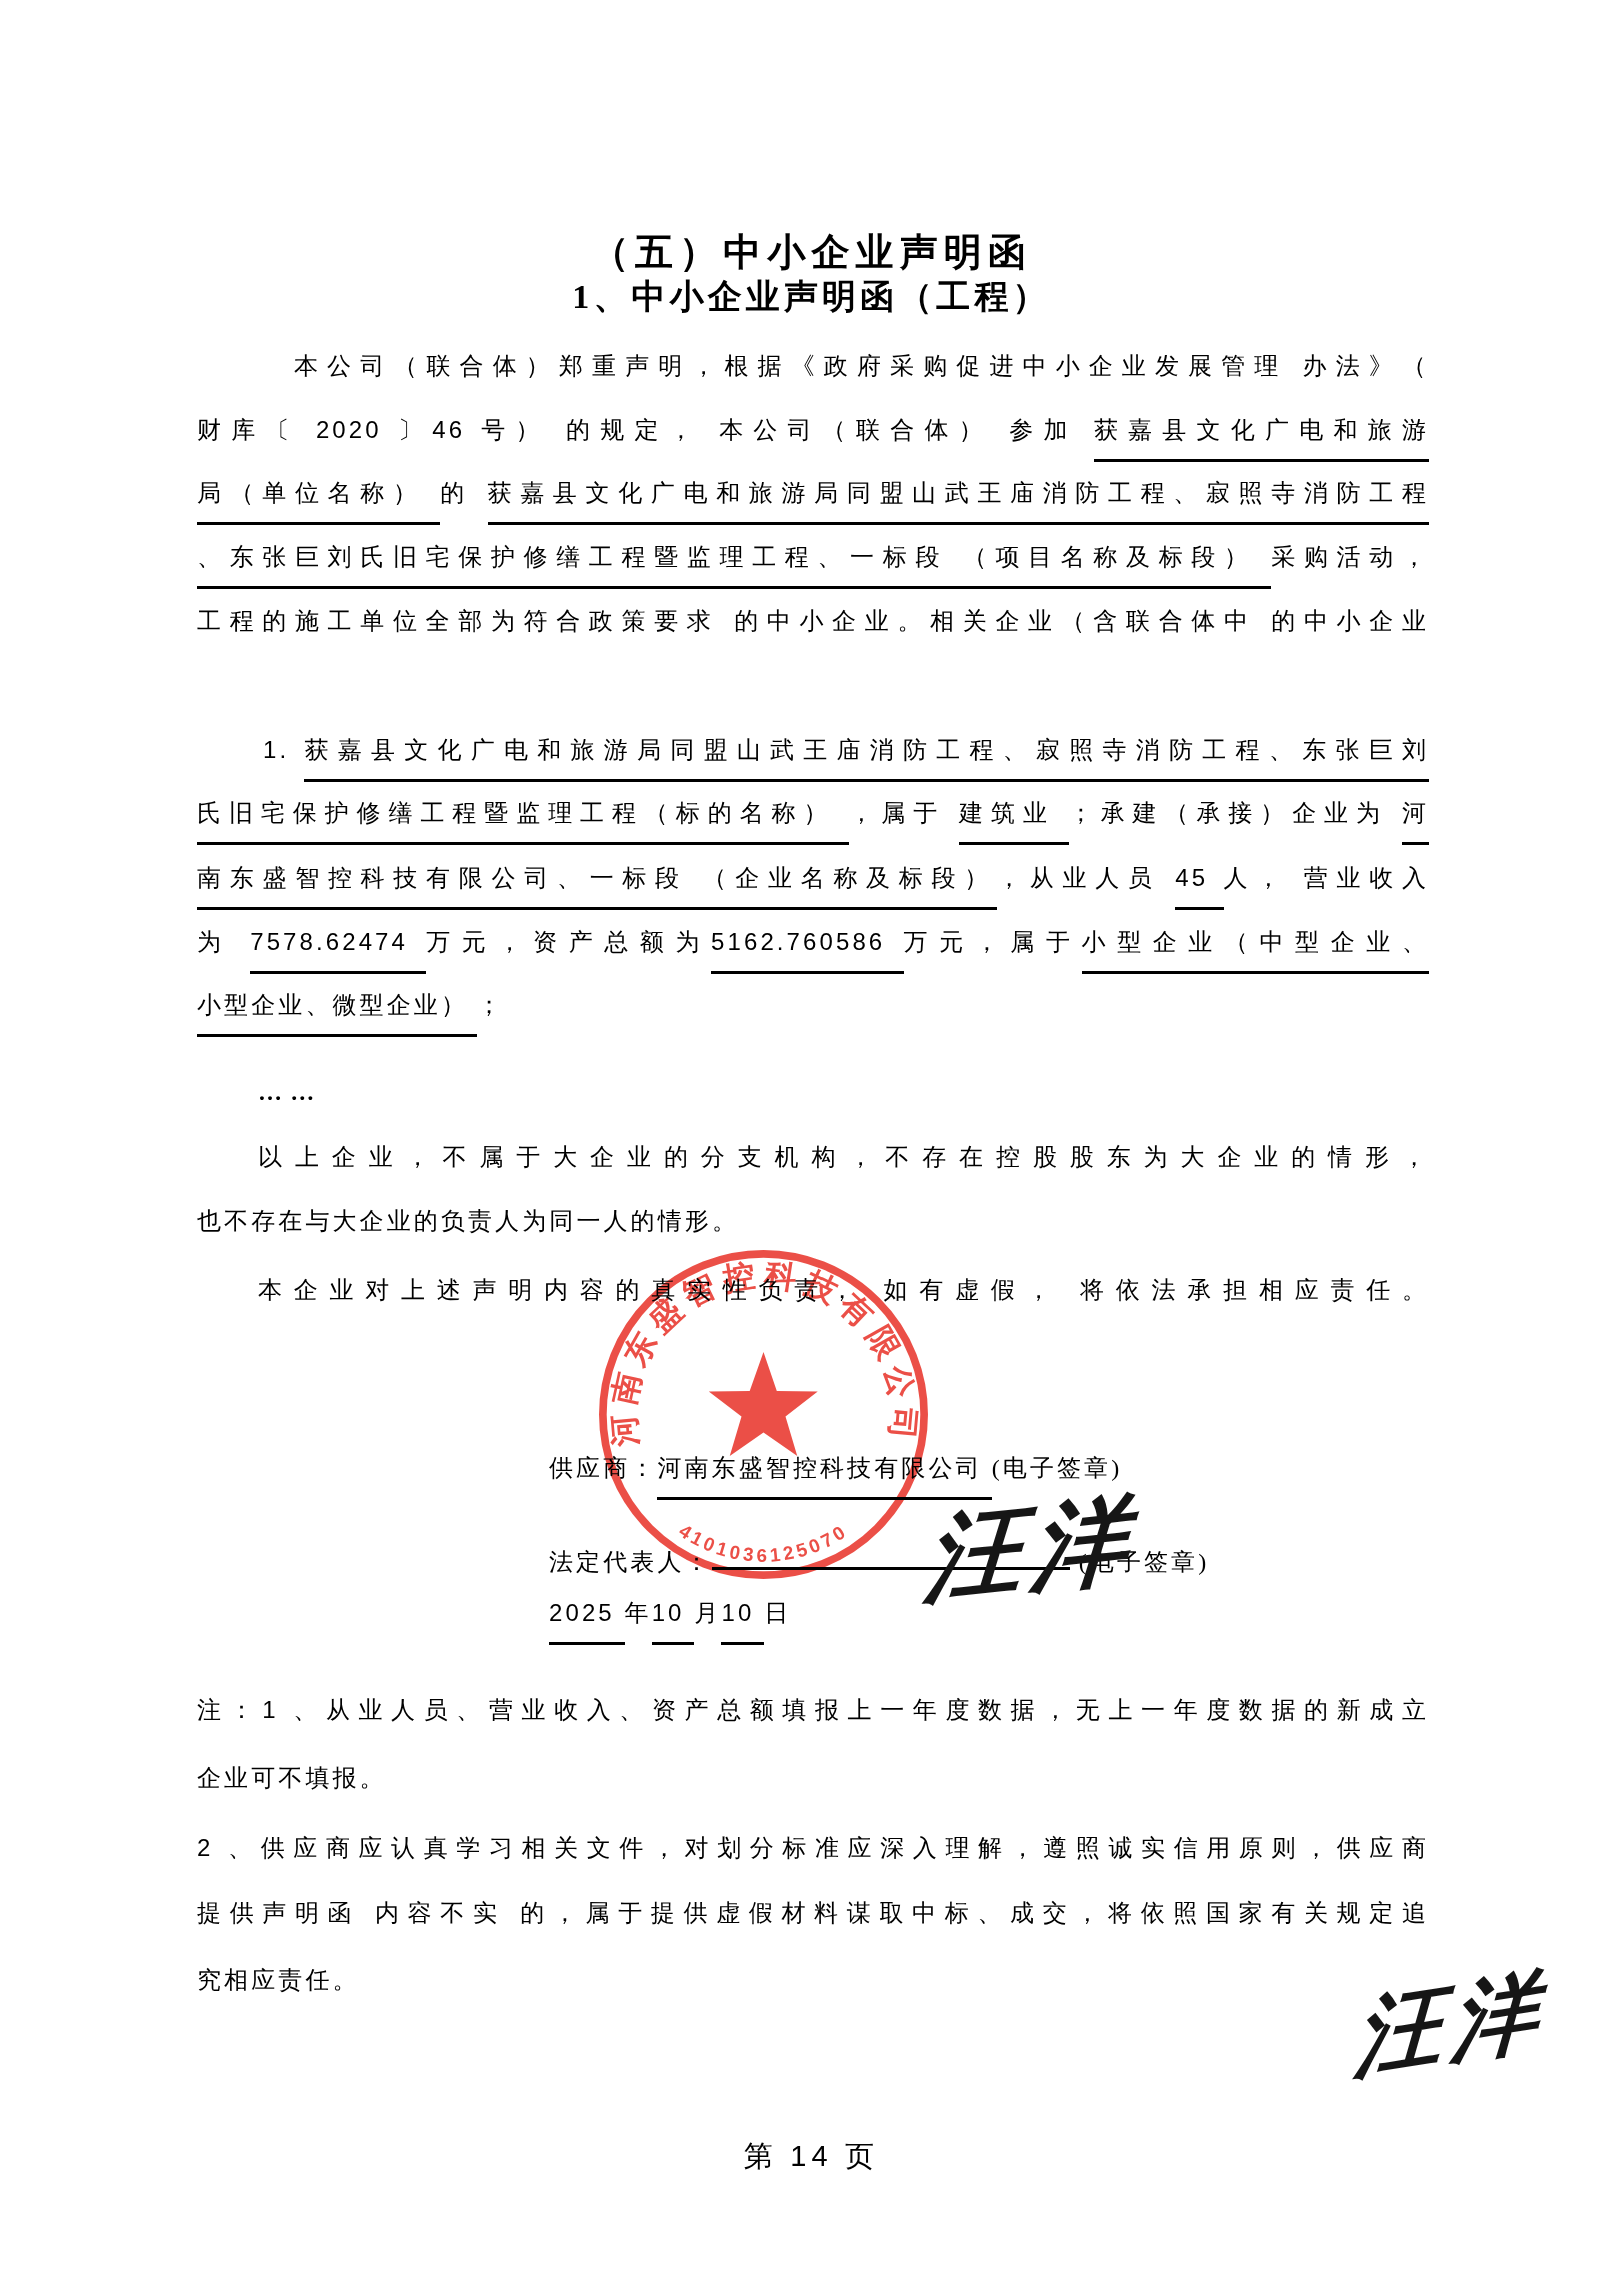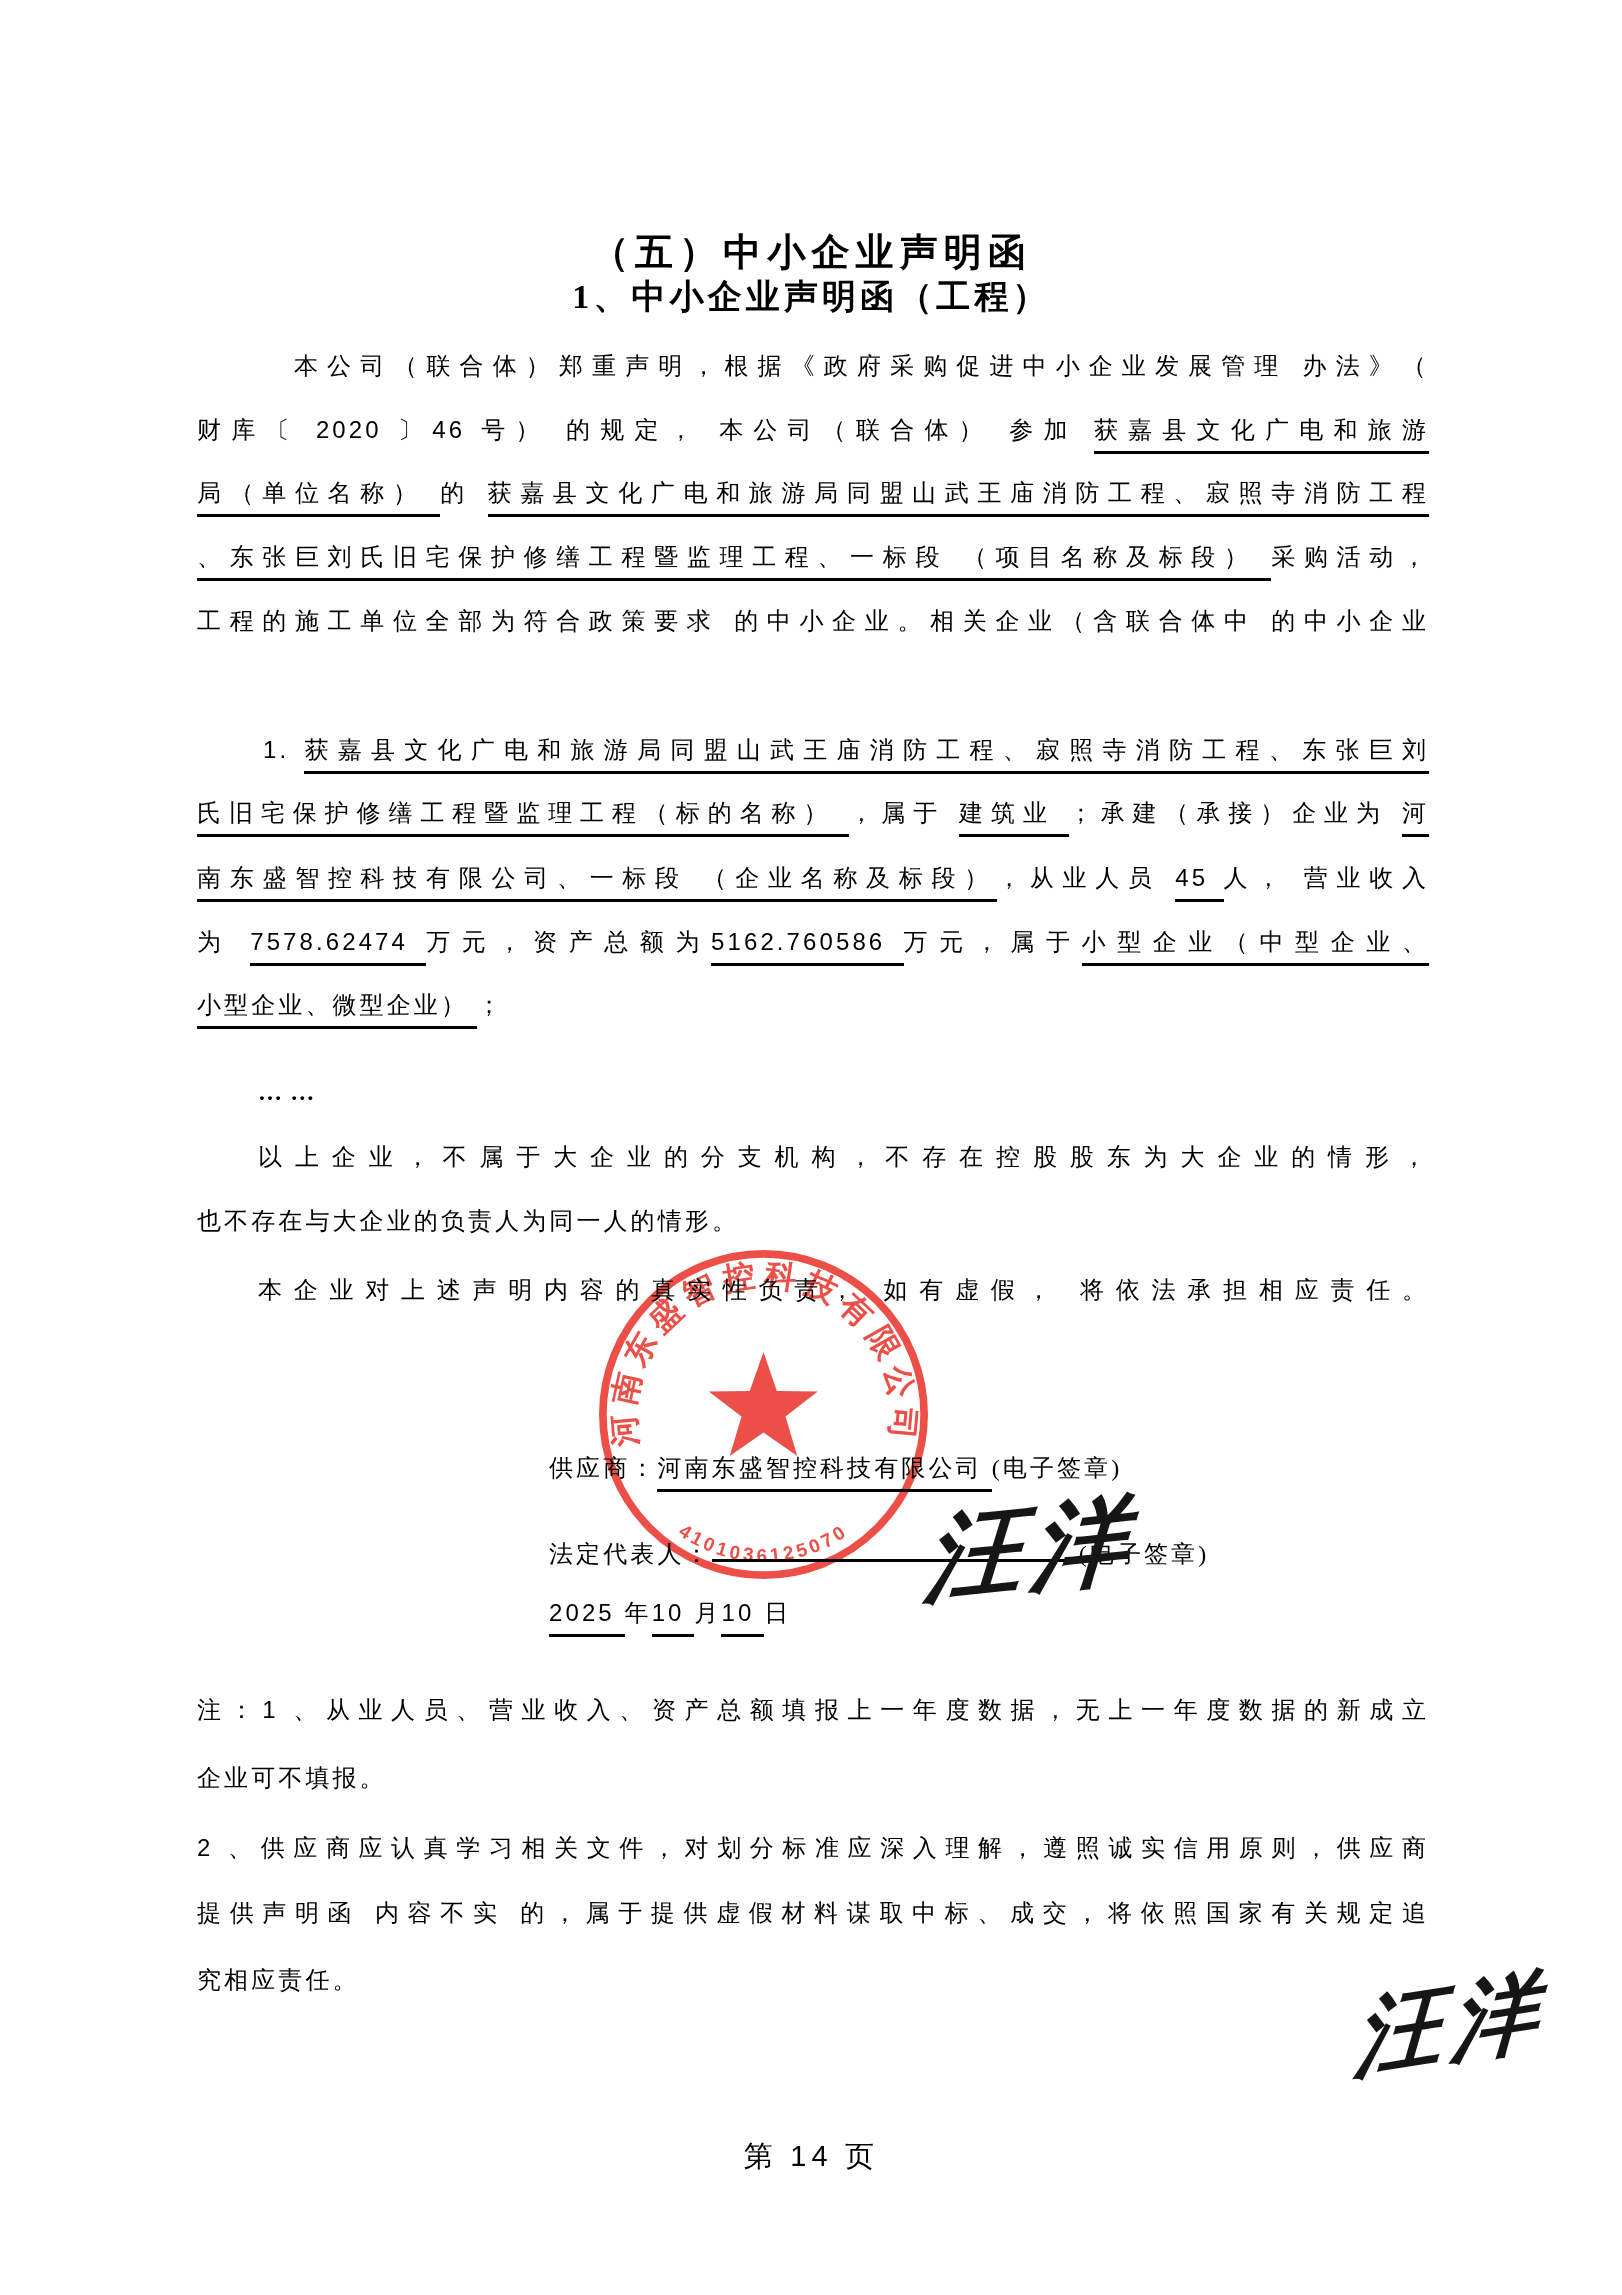--- a/index.html
+++ b/index.html
@@ -14,21 +14,21 @@
   .line{
     position:absolute;
     left:197px;
     width:1232px;
     font-size:24px;
     line-height:1.3;
     letter-spacing:3.1px;
     word-break:break-all;
   }
   .j{ text-align:justify; text-align-last:justify; }
-  .u{ border-bottom:3.6px solid #000; padding-bottom:8px; }
+  .u{ border-bottom:3.6px solid #000; padding-bottom:16px; }
   .num{ font-family:"Liberation Sans", sans-serif; }
   .blank{
     display:inline-block; width:358px; height:1em;
     border-bottom:3.6px solid #000; vertical-align:baseline;
   }
   .ind190{ text-indent:97px; }
   .ind130{ text-indent:66px; }
   .ind120{ text-indent:61px; }
   .sigcol{ left:549px; width:996px; }
   .doc-title{

